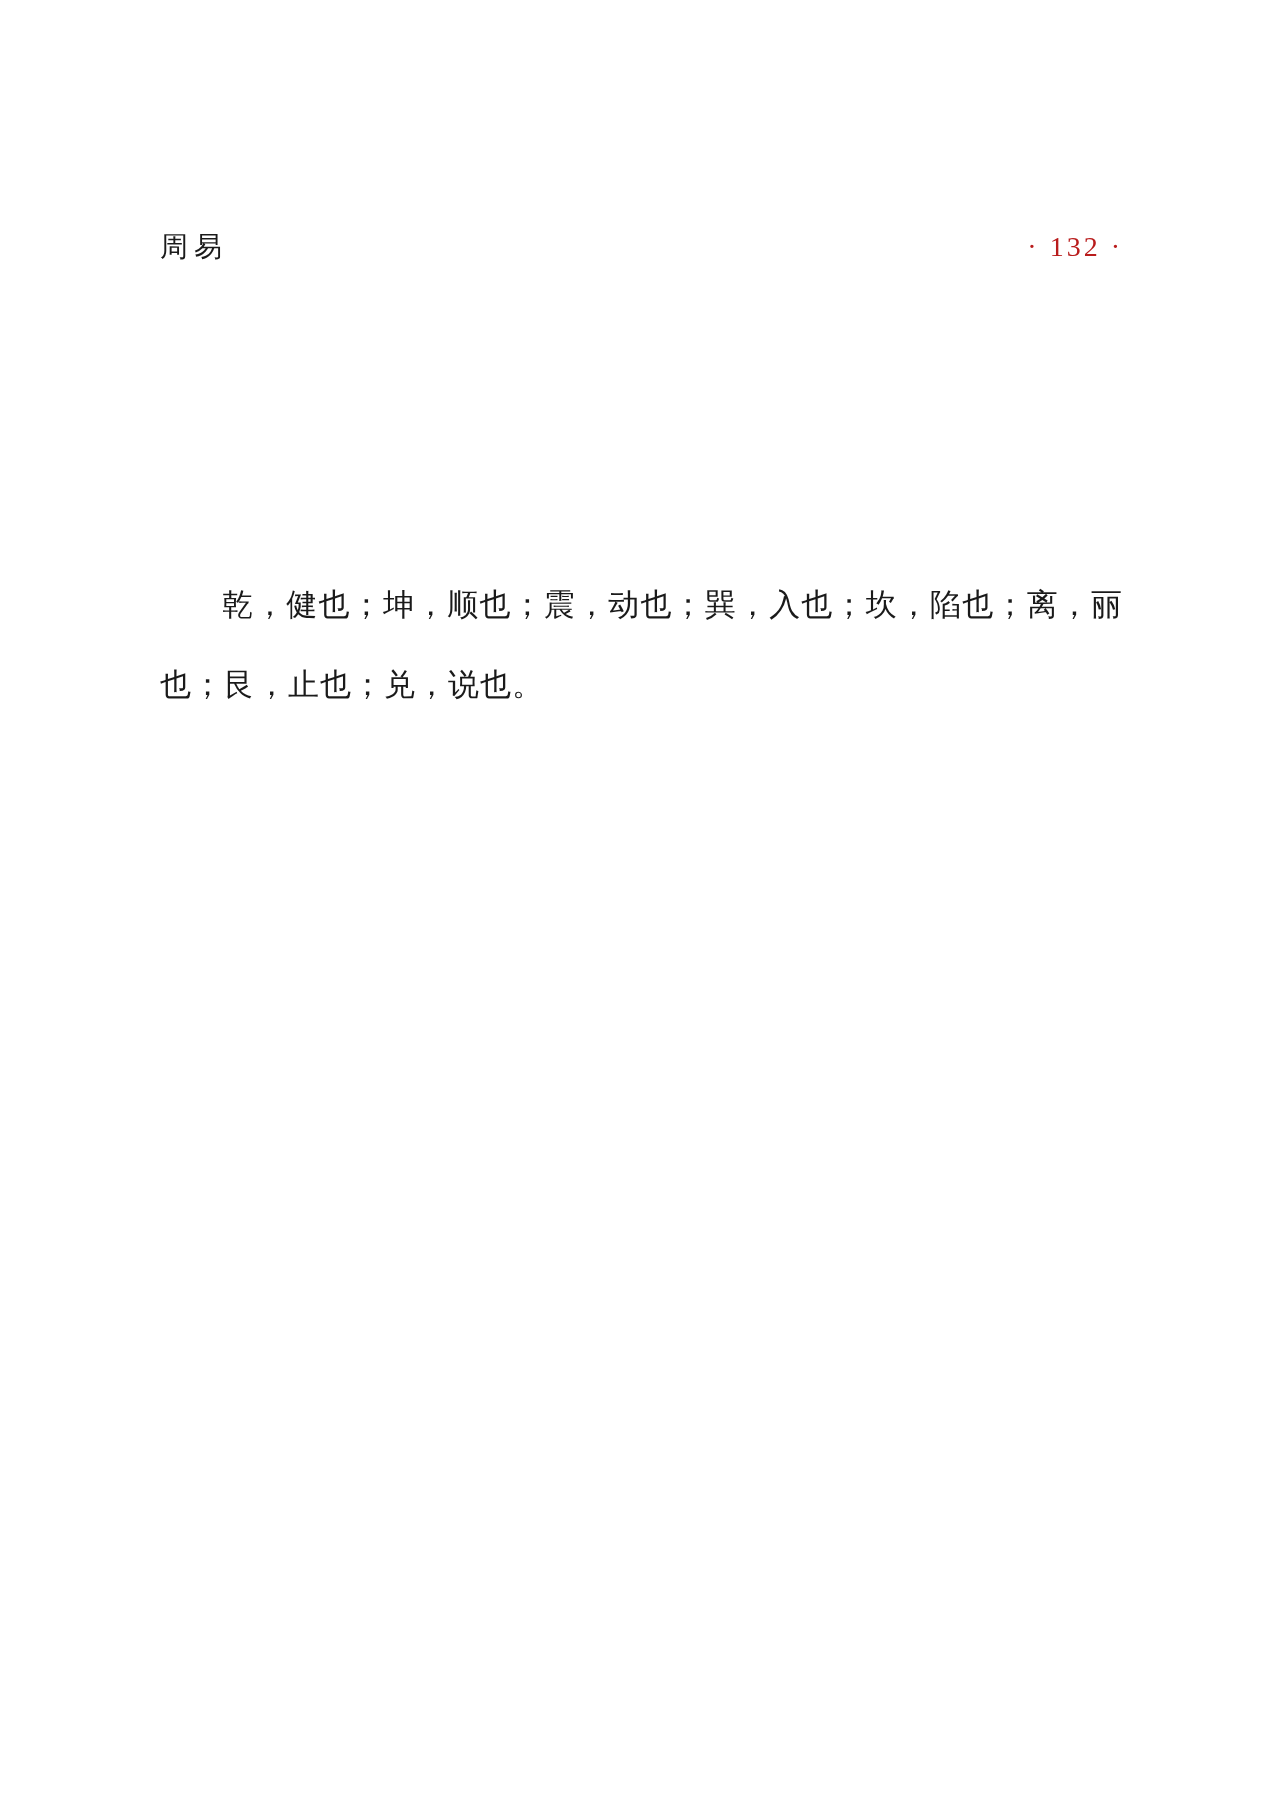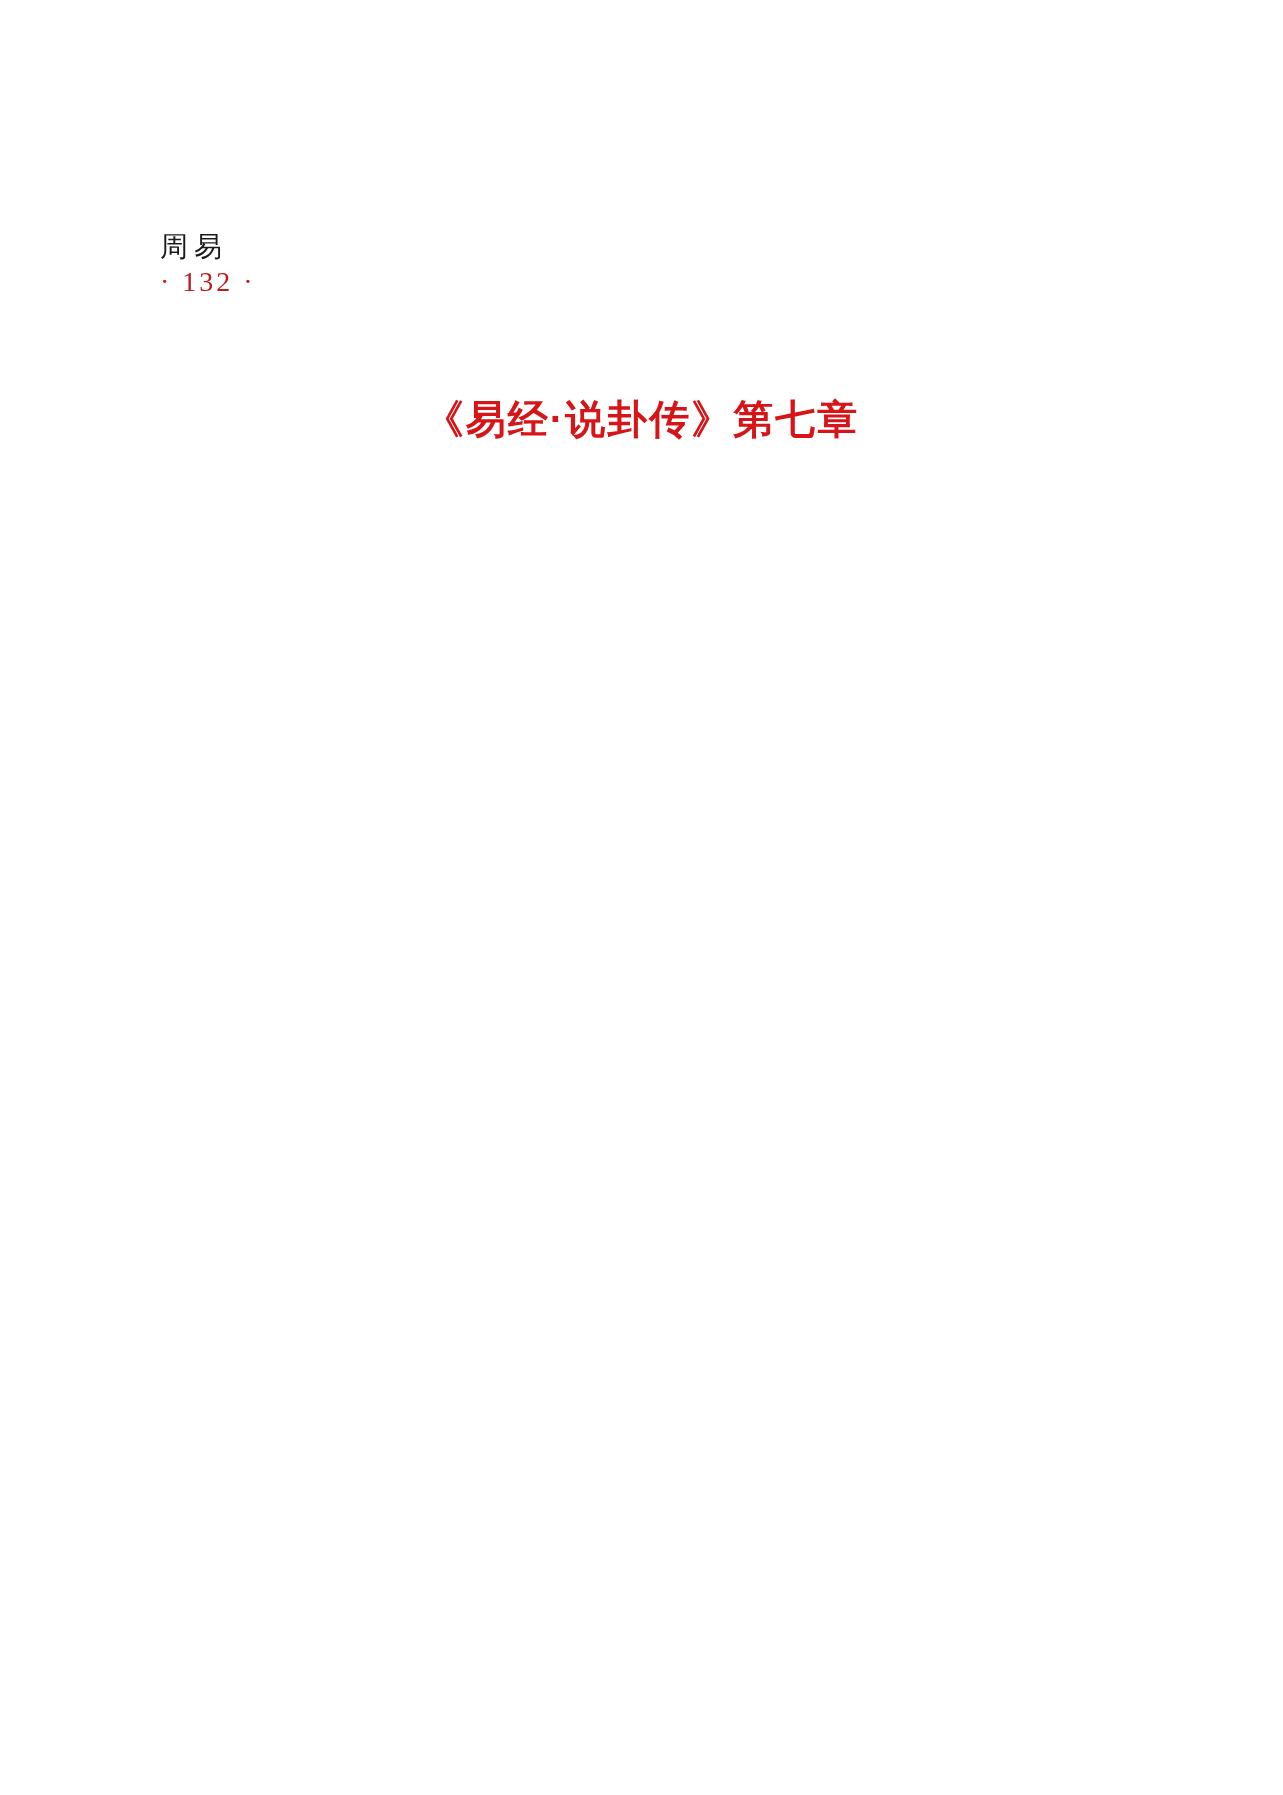--- a/index.html
+++ b/index.html
@@ -28,21 +28,20 @@
   }
   
   .header-row {
     position: absolute;
     top: 228px;
     left: 0;
     width: 963px;
     display: flex;
     align-items: baseline;
     justify-content: space-between;
-    flex-direction: column;
   }
   .header-book {
     font-size: 28px;
     letter-spacing: 6px;
     color: #1a1a1a;
     font-family: "Liberation Serif", "DejaVu Serif", serif;
     font-weight: 500;
   }
   .header-page {
     font-size: 28px;
@@ -85,17 +84,19 @@
 <body>
 
 <div class="page">
   <div class="content">
 
     <div class="header-row">
       <div class="header-book">周易</div>
       <div class="header-page">· 132 ·</div>
     </div>
 
-    <div class="chapter-title">《易经·说卦传》第七章</div>
 
+    <div class="body-text">
+      <p>乾，健也；坤，顺也；震，动也；巽，入也；坎，陷也；离，丽也；艮，止也；兑，说也。</p>
+    </div>
 
   </div>
 </div>
 
 </body></html>

